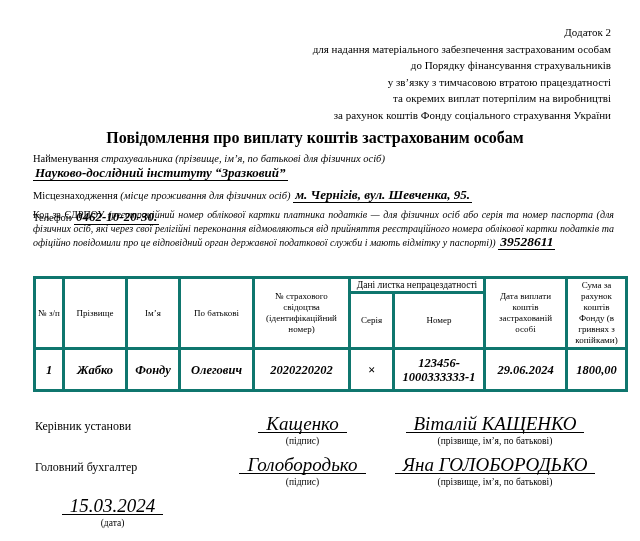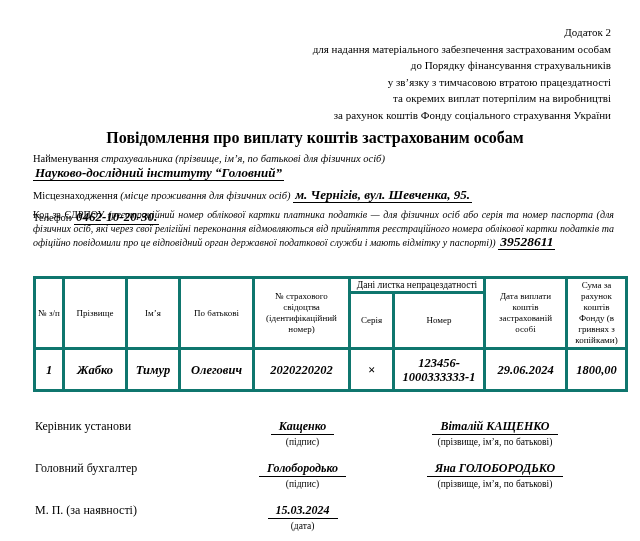--- a/index.html
+++ b/index.html
@@ -72,22 +72,22 @@
   }
   .pay-table tr.hdr-main th { height:51px; }
   
   .sigs { position:absolute; top:416px; left:35px; right:26px; }
   .sig-row { display:flex; align-items:flex-start; margin-bottom:10px; }
   .sig-label { width:190px; font-size:12px; padding-top:3px; }
   .sig-mid { width:155px; text-align:center; }
   .sig-right { width:210px; margin-left:10px; text-align:center; }
   .sig-val {
     display:inline-block;
-    font-weight:bold; font-style:italic;
-    font-size:12px; line-height:16px;
+    font-weight:normal; font-style:italic;
+    font-size:19px; line-height:16px;
     border-bottom:1.5px solid #000;
     padding:0 8px;
     white-space:nowrap;
   }
   .sig-cap { font-size:9.5px; line-height:12px; margin-top:1px; }
 </style>
 </head>
 <body>
 
 <div class="page">
@@ -100,21 +100,21 @@
     <div>та окремих виплат потерпілим на виробництві</div>
     <div>за рахунок коштів Фонду соціального страхування України</div>
   </div>
 
   <div class="title">Повідомлення про виплату коштів застрахованим особам</div>
 
   <div class="fields">
     <p class="field-line">
       <span class="lbl">Найменування</span>
       <span class="lbl-i">страхувальника (прізвище, ім’я, по батькові для фізичних осіб)</span>
-      <span class="val">Науково-дослідний інституту “Головний”</span>
+      <span class="val">Науково-дослідний інституту “Зразковий”</span>
     </p>
     <p class="field-line">
       <span class="lbl">Місцезнаходження</span>
       <span class="lbl-i">(місце проживання для фізичних осіб)</span>
       <span class="val">м. Чернігів, вул. Шевченка, 95.</span>
     </p>
     <p class="field-line">
       <span class="lbl">Телефон</span>
       <span class="val">0462-10-20-30.</span>
     </p>
@@ -149,21 +149,21 @@
       <th rowspan="2">Дата виплати коштів застрахованій особі</th>
       <th rowspan="2">Сума за рахунок коштів Фонду (в гривнях з копійками)</th>
     </tr>
     <tr class="hdr-main">
       <th>Серія</th>
       <th>Номер</th>
     </tr>
     <tr>
       <td>1</td>
       <td>Жабко</td>
-      <td>Тимур</td>
+      <td>Фонду</td>
       <td>Олегович</td>
       <td>2020220202</td>
       <td>×</td>
       <td>123456-1000333333-1</td>
       <td>29.06.2024</td>
       <td>1800,00</td>
     </tr>
   </tbody>
     </table>
 
@@ -184,21 +184,20 @@
       <div class="sig-mid">
         <span class="sig-val">Голобородько</span>
         <div class="sig-cap">(підпис)</div>
       </div>
       <div class="sig-right">
         <span class="sig-val">Яна ГОЛОБОРОДЬКО</span>
         <div class="sig-cap">(прізвище, ім’я, по батькові)</div>
       </div>
     </div>
     <div class="sig-row">
-      <div class="sig-label">М. П. (за наявності)</div>
       <div class="sig-mid">
         <span class="sig-val">15.03.2024</span>
         <div class="sig-cap">(дата)</div>
       </div>
       <div class="sig-right"></div>
     </div>
   </div>
 
 </div>
 

